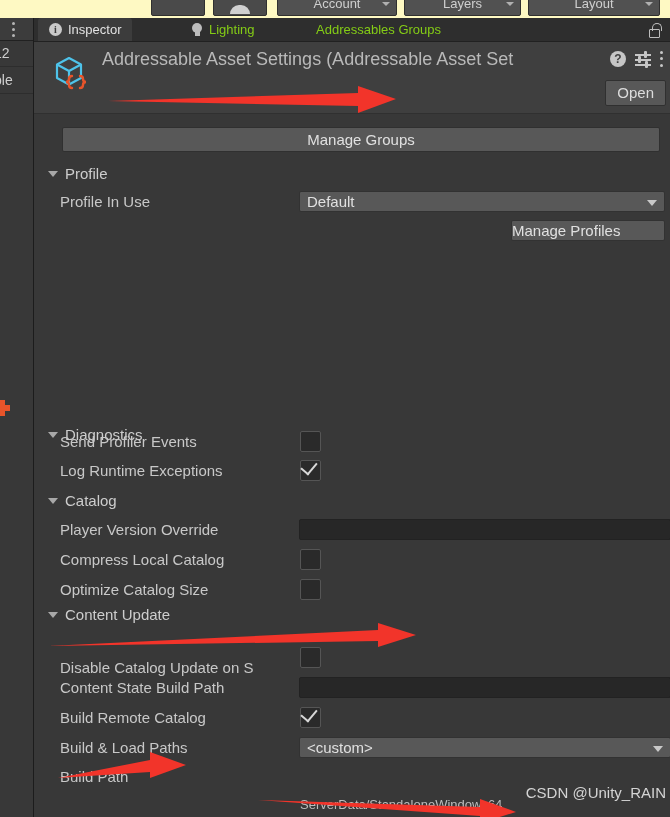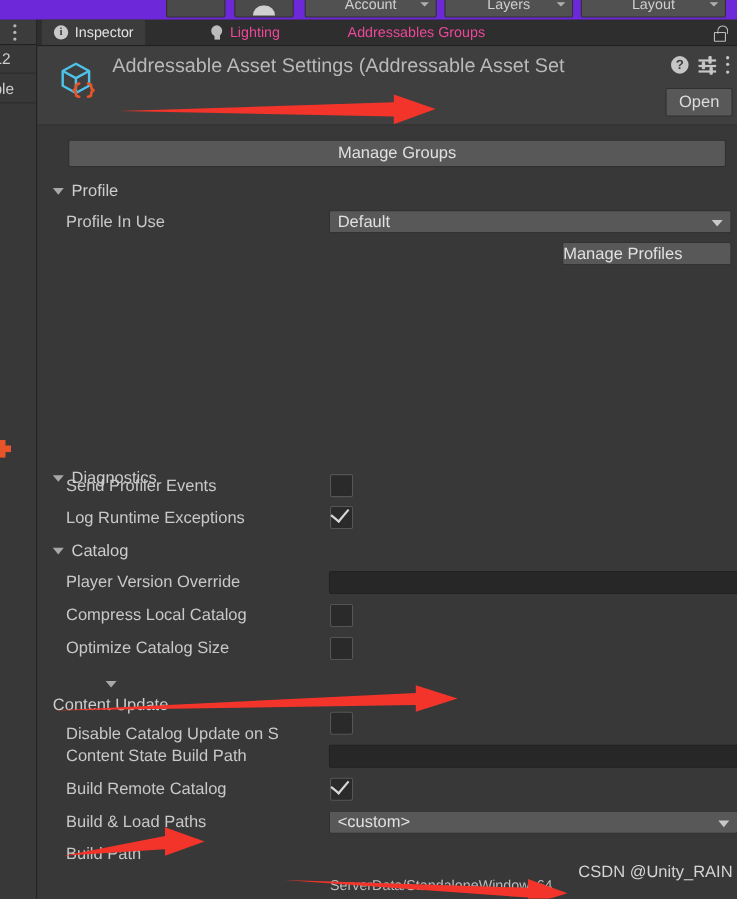--- a/index.html
+++ b/index.html
@@ -21,21 +21,21 @@
     height: 817px;
     background: #383838;
     overflow: hidden;
   }
 
   
   .top-toolbar {
     position: absolute;
     left: 0; top: 0;
     width: 670px; height: 18px;
-    background: #6d28d9;
+    background: #fef9c3;
     border-bottom: 1px solid #232323;
     overflow: hidden;
   }
   .tb-btn {
     position: absolute;
     top: -8px;
     height: 22px;
     background: #515151;
     border: 1px solid #303030;
     border-radius: 2px;
@@ -145,21 +145,21 @@
   }
   .tab {
     position: absolute;
     top: 0;
     height: 23px;
     display: flex;
     align-items: center;
     gap: 6px;
     padding: 0 11px;
     font-size: 13px;
-    color: #ec4899;
+    color: #84cc16;
     white-space: nowrap;
     border-top-left-radius: 3px;
     border-top-right-radius: 3px;
   }
   .tab.active {
     background: #3c3c3c;
     color: #e2e2e2;
   }
   .tab-info-icon {
     width: 13px; height: 13px;
@@ -544,21 +544,21 @@
       </div>
       <div class="prop-label" style="left:26px;top:407px;">Player Version Override</div>
       <div class="textfield" style="left:265px;top:405px;width:372px;">
         <span></span>
       </div>
       <div class="prop-label" style="left:26px;top:437px;">Compress Local Catalog</div>
       <div class="cbox" style="left:266px;top:435px;"></div>
       <div class="prop-label" style="left:26px;top:467px;">Optimize Catalog Size</div>
       <div class="cbox" style="left:266px;top:465px;"></div>
 
-      <div class="foldout" style="top:505px;flex-direction:column;">
+      <div class="foldout" style="top:492px;">
         <span class="tri"></span>
         <span>Content Update</span>
       </div>
       <div class="prop-label" style="left:26px;top:535px;width:240px;overflow:hidden;margin-top:10px;">Disable Catalog Update on S</div>
       <div class="cbox" style="left:266px;top:533px;"></div>
       <div class="prop-label" style="left:26px;top:565px;">Content State Build Path</div>
       <div class="textfield" style="left:265px;top:563px;width:372px;">
         <span></span>
       </div>
       <div class="prop-label" style="left:26px;top:595px;">Build Remote Catalog</div>

